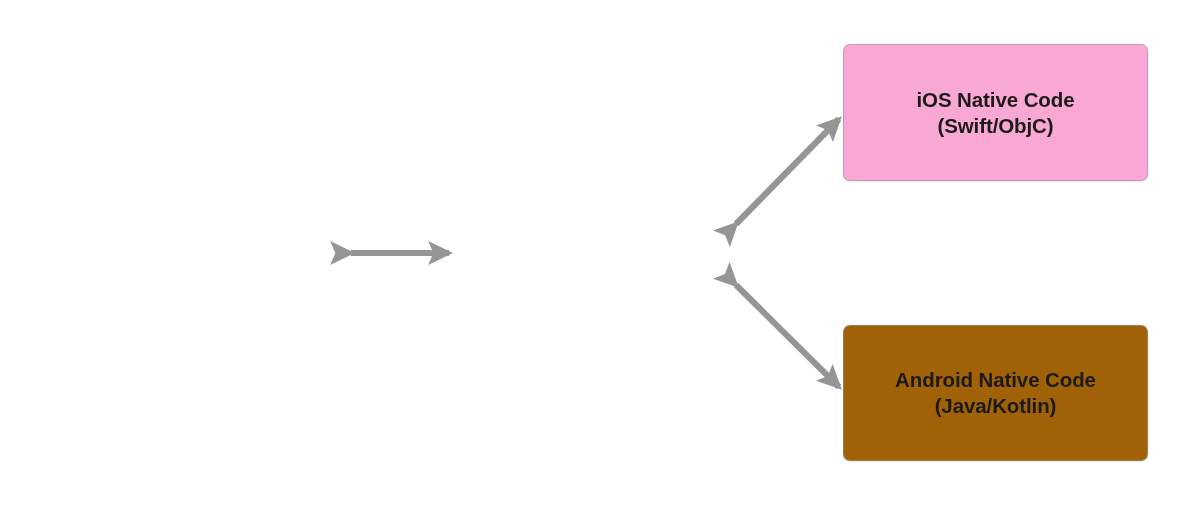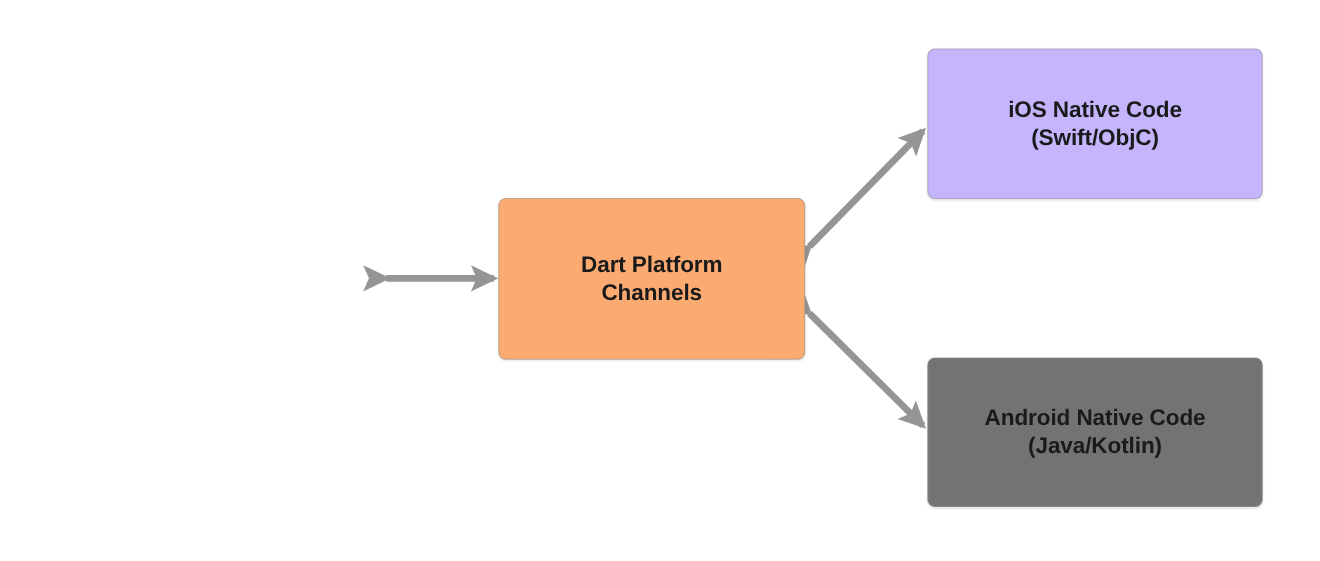--- a/index.html
+++ b/index.html
@@ -88,28 +88,24 @@
     </defs>
 
     <line x1="351" y1="253" x2="449" y2="253" stroke="#959595" stroke-width="6.2" marker-start="url(#head-start)" marker-end="url(#head-end)"></line>
 
     <line x1="736" y1="224" x2="839" y2="119" stroke="#959595" stroke-width="6.2" marker-start="url(#head-start)" marker-end="url(#head-end)"></line>
 
     <line x1="736" y1="285" x2="839" y2="387" stroke="#959595" stroke-width="6.2" marker-start="url(#head-start)" marker-end="url(#head-end)"></line>
   </svg>
 
 
-  <div class="node" id="node-dart-platform-channels" style="background:#fbab71;">
-    <span class="node-label">Dart Platform
-Channels</span>
-  </div>
 
-  <div class="node" id="node-ios-native-code" style="background:#c4b5fd;">
+  <div class="node" id="node-ios-native-code" style="background:#f9a8d4;">
     <span class="node-label">iOS Native Code
 (Swift/ObjC)</span>
   </div>
 
-  <div class="node" id="node-android-native-code" style="background:#737373;text-align:center;">
+  <div class="node" id="node-android-native-code" style="background:#a16207;text-align:center;">
     <span class="node-label">Android Native Code
 (Java/Kotlin)</span>
   </div>
 
 </div>
 
 </body></html>

